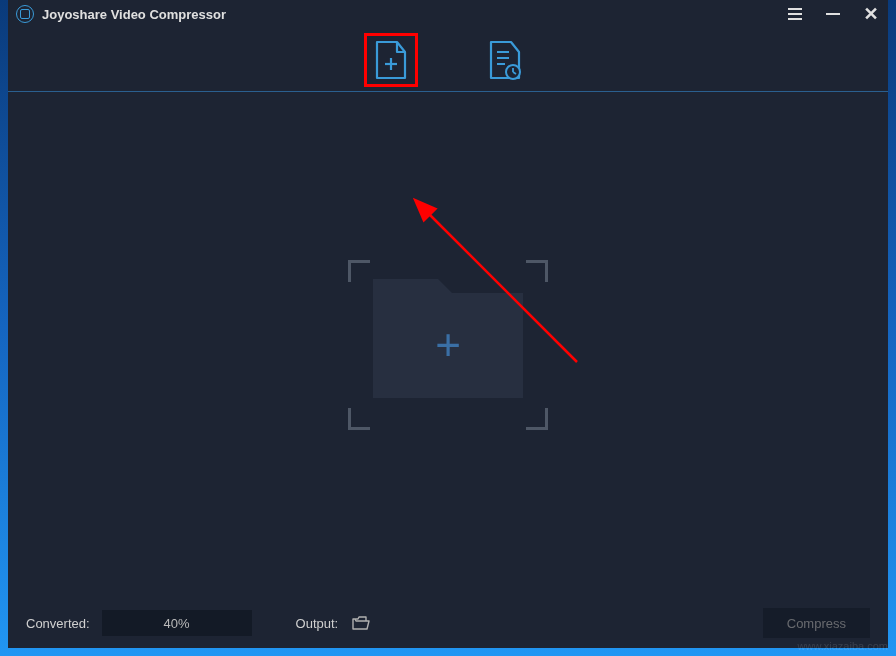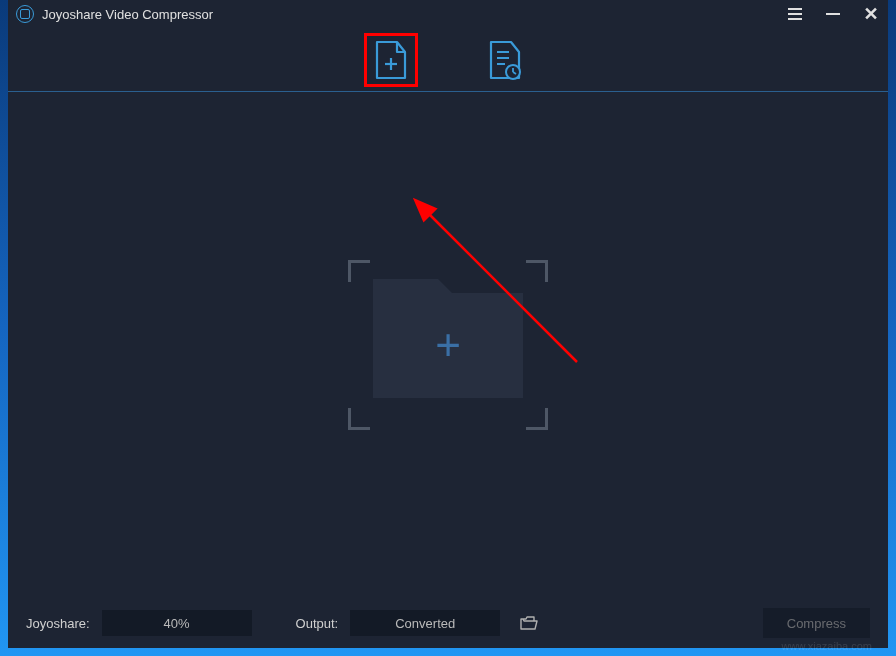--- a/index.html
+++ b/index.html
@@ -41,21 +41,21 @@
     }
     .app-logo::before {
       content: "";
       width: 8px;
       height: 8px;
       border: 1.5px solid #3a9bd9;
       border-radius: 2px;
     }
     .app-title {
       font-size: 13px;
-      font-weight: normal;
+      font-weight: bold;
       color: #e0e0e0;
       flex: 1;
     }
     .window-controls {
       display: flex;
       gap: 20px;
       align-items: center;
     }
     .window-btn {
       width: 18px;
@@ -222,21 +222,21 @@
       color: #888;
       display: flex;
       align-items: center;
       justify-content: flex-end;
       font-size: 13px;
       cursor: pointer;
       opacity: 0.7;
     }
     .watermark {
       position: absolute;
-      right: 24px;
+      right: 8px;
       bottom: 4px;
       color: rgba(255,255,255,0.12);
       font-size: 11px;
       pointer-events: none;
     }
   </style>
 </head>
 <body>
 
 <div class="app-window">
@@ -300,29 +300,26 @@
       <defs>
         <marker id="arrowhead" markerWidth="10" markerHeight="8" refX="2" refY="4" orient="auto">
           <polygon points="0 0, 10 4, 0 8" fill="#ff0000"></polygon>
         </marker>
       </defs>
       <line x1="175" y1="175" x2="25" y2="25" stroke="#ff0000" stroke-width="2.5" marker-end="url(#arrowhead)"></line>
     </svg>
   </div>
 
   <div class="bottom-bar">
-    <span class="bb-label">Joyoshare:</span>
+    <span class="bb-label">Converted:</span>
     <div class="bb-field compress-val">
       <span>40%</span>
     </div>
     <div style="width:20px"></div>
     <span class="bb-label">Output:</span>
-    <div class="bb-field output-val">
-      <span>Converted</span>
-    </div>
     <div class="folder-btn">
       <svg width="18" height="14" viewBox="0 0 18 14">
         <path d="M1 3 L1 13 L15 13 L17 5 L4 5 L3 3 Z M1 3 L6 3 L7 1 L14 1 L14 5" fill="none" stroke="#b0b0b0" stroke-width="1.4" stroke-linejoin="round"></path>
       </svg>
     </div>
     <div class="spacer"></div>
     <div class="compress-btn">
       <span>Compress</span>
     </div>
   </div>

